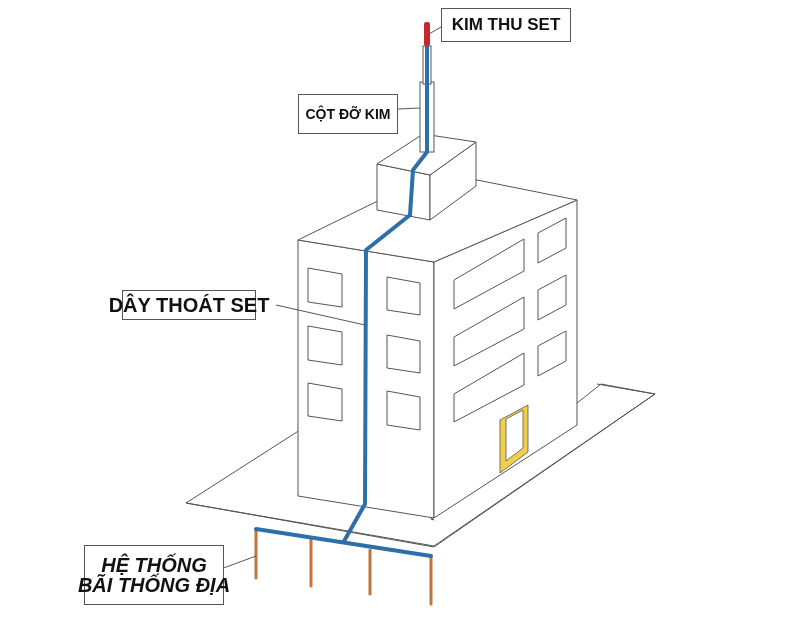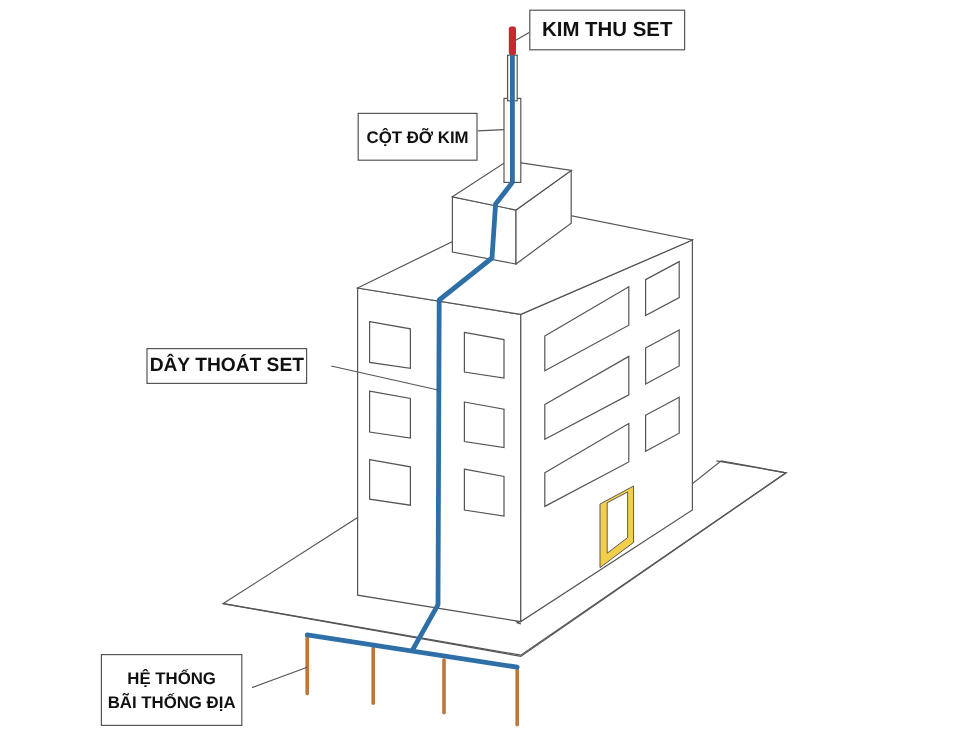--- a/index.html
+++ b/index.html
@@ -83,20 +83,20 @@
 </svg>
 
 <div class="label-box" style="left:441px;top:8px;width:130px;height:34px;">
   <span>KIM THU SET</span>
 </div>
 
 <div class="label-box" style="left:298px;top:94px;width:100px;height:40px;font-size:14px;">
   <span>CỘT ĐỠ KIM</span>
 </div>
 
-<div class="label-box" style="left:122px;top:290px;width:134px;height:30px;font-size:16px;">
+<div class="label-box" style="left:122px;top:290px;width:134px;height:30px;font-size:20px;">
   <span>DÂY THOÁT SET</span>
 </div>
 
-<div class="label-box" style="left:84px;top:545px;width:118px;height:60px;font-size:14px;">
+<div class="label-box" style="left:84px;top:545px;width:140px;height:60px;font-size:20px;font-style:italic;">
   <span>HỆ THỐNG</span>
   <span>BÃI THỐNG ĐỊA</span>
 </div>
 
 </body></html>

